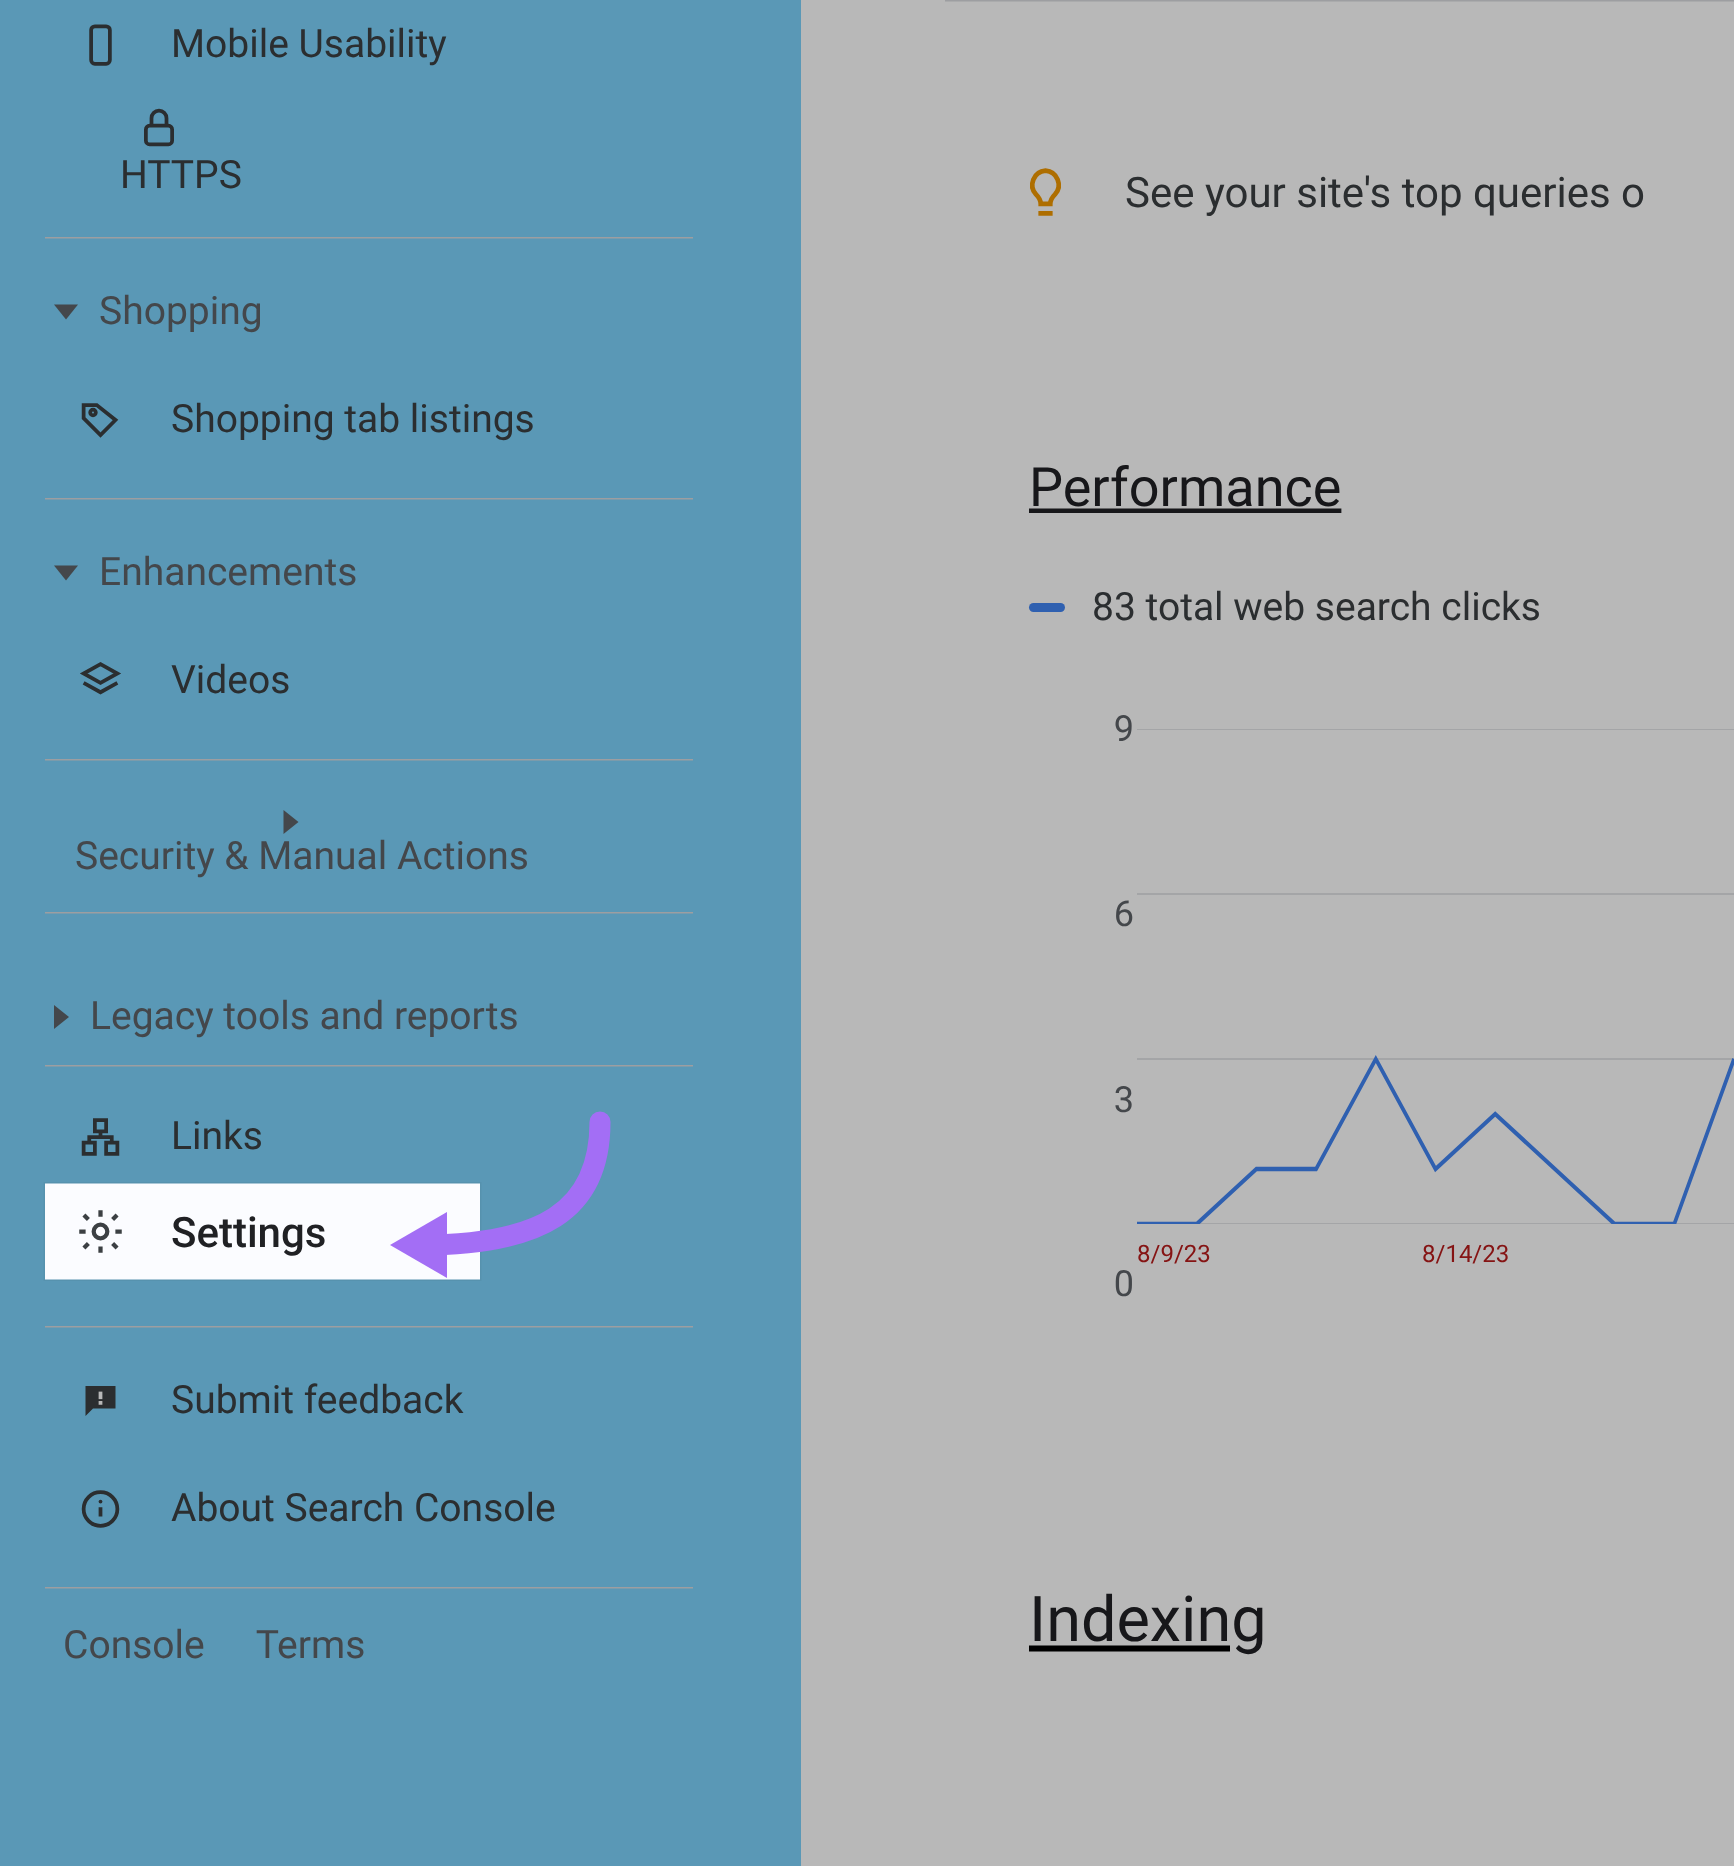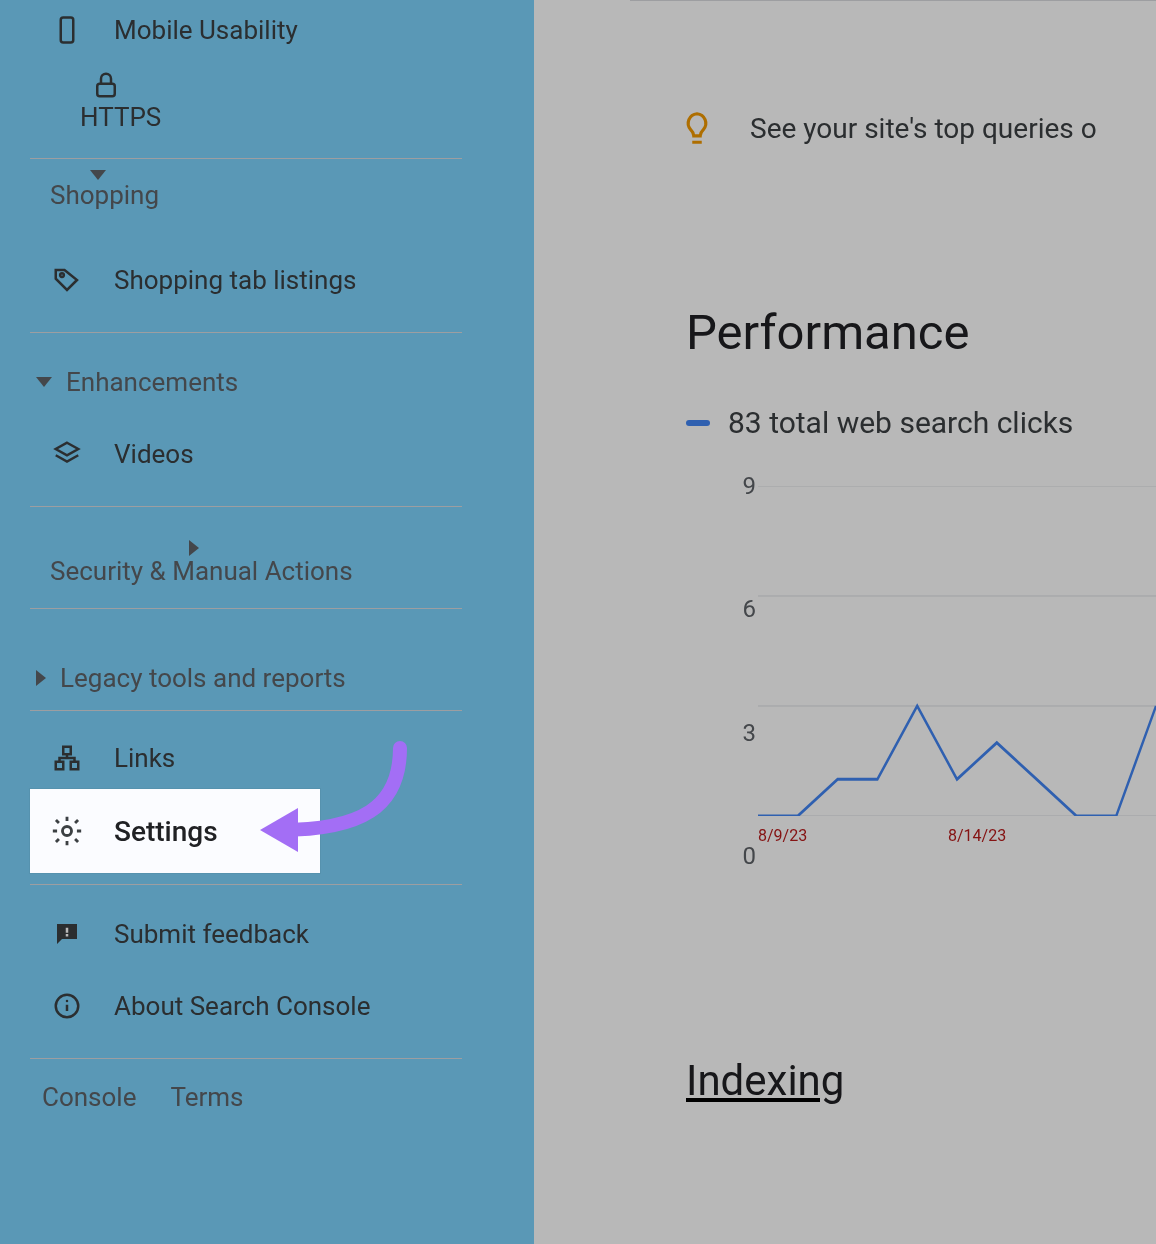--- a/index.html
+++ b/index.html
@@ -17,21 +17,21 @@
   .row.group .lbl { margin-left: 14px; font-size: 26px; color:#5f6368; }
   .row.group .tri { width:0;height:0;border-left:8px solid transparent;border-right:8px solid transparent;border-top:10px solid #5f6368; }
   .row.group .tri.r { border-top:8px solid transparent;border-bottom:8px solid transparent;border-left:10px solid #5f6368;border-right:none; }
   .divider { position:absolute; left:30px; right:72px; height:1px; background:#dadce0; }
 
   .footer-links { position:absolute; left:42px; bottom:132px; display:flex; gap:34px; }
   .footer-links a { color:#5f6368; font-size:26px; text-decoration:none; }
 
   
   .settings-hi {
-    position:absolute; z-index:60; left:30px; top:789px; width:290px; height:84px;
+    position:absolute; z-index:60; left:30px; top:789px; width:290px; height:64px;
     background:#fbfcff; box-shadow:0 0 0 1px rgba(0,0,0,0.04);
     display:flex; align-items:center; padding-left:20px;
   }
   .settings-hi .ico { width:34px; height:34px; color:#3c4043; }
   .settings-hi .lbl { margin-left:30px; font-size:28px; font-weight:500; color:#202124; }
 
   
   .annot { position:absolute; z-index:60; left:250px; top:738px; width:180px; height:120px; pointer-events:none; }
 
   
@@ -41,24 +41,24 @@
     position:absolute; left:0; right:0; top:70px; height:116px; background:#fff; border-radius:16px;
     display:flex; align-items:center; padding-left:48px; overflow:hidden;
   }
   .tip-card .bulb { width:38px; height:38px; color:#f29900; }
   .tip-card .t { margin-left:34px; font-size:28px; color:#3c4043; white-space:nowrap; }
 
   .perf-card {
     position:absolute; left:0; right:0; top:246px; height:700px; background:#fff; border-radius:16px;
     padding:58px 0 0 56px; overflow:hidden;
   }
-  .perf-card h2 { font-size:49px; font-weight:400; color:#202124; }
+  .perf-card h2 { font-size:36px; font-weight:400; color:#202124;text-decoration:underline; }
   .legend { display:flex; align-items:center; gap:18px; margin-top:44px; }
   .legend .dash { width:24px; height:6px; border-radius:3px; background:#4285f4; }
-  .legend .txt { font-size:30px; color:#3c4043; }
+  .legend .txt { font-size:26px; color:#3c4043; }
 
   .chart { position:absolute; left:56px; right:0; top:240px; height:370px; }
   .yax { position:absolute; left:0; top:0; height:100%; width:80px; }
   .ytick { position:absolute; right:10px; font-size:24px; color:#5f6368; transform:translateY(-50%); }
   .grid line { stroke:#dadce0; stroke-width:1; }
   .series { fill:none; stroke:#4285f4; stroke-width:3; }
   .xax { position:absolute; left:72px; right:0; top:340px; height:40px; }
   .xtick { position:absolute; font-size:16px; color:#b91c1c; white-space:nowrap; }
 
   .index-card {
@@ -92,21 +92,21 @@
         <svg viewBox="0 0 24 24" width="30" height="30" fill="none" stroke="currentColor" stroke-width="2">
             <rect x="5" y="11" width="14" height="10" rx="2"></rect>
             <path d="M8 11V7a4 4 0 0 1 8 0v4"></path>
           </svg>
       </span>
       <span class="lbl">HTTPS</span>
     </div>
 
     <div class="divider" style="top:158px;"></div>
 
-    <div class="row group" style="position:absolute; top:170px;flex-direction:column;">
+    <div class="row group" style="position:absolute; top:170px;">
       <span class="tri"></span>
       <span class="lbl">Shopping</span>
     </div>
 
     <div class="row sub" style="position:absolute; top:242px;">
       <span class="ico">
         <svg viewBox="0 0 24 24" width="30" height="30" fill="none" stroke="currentColor" stroke-width="2">
             <path d="M20 12l-8 8-9-9V4h7z"></path>
             <circle cx="8" cy="8" r="1.5"></circle>
           </svg>

